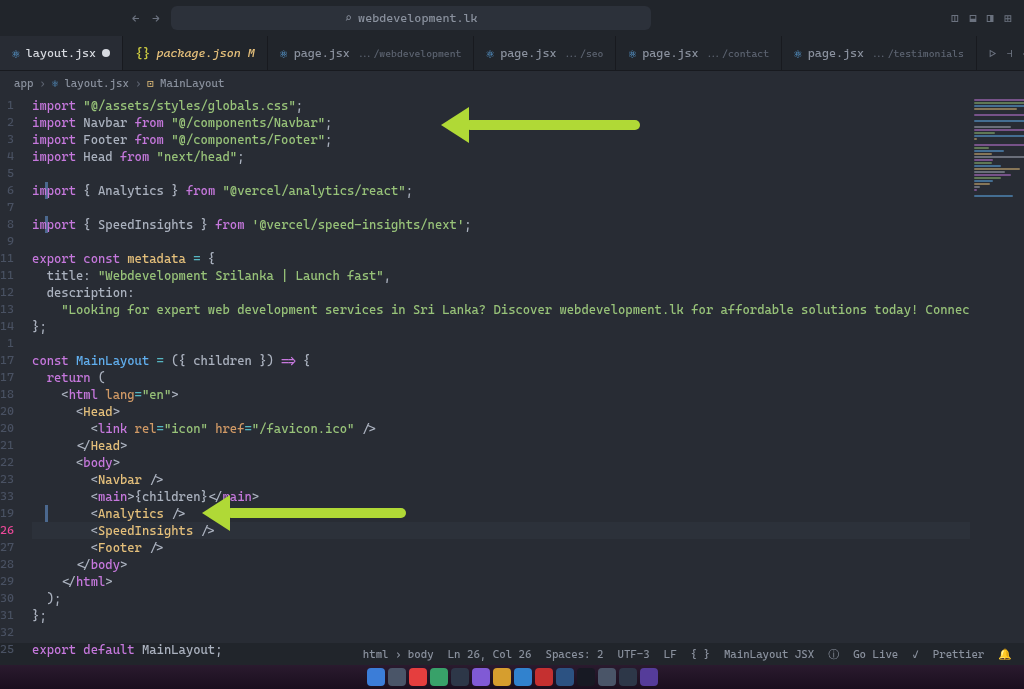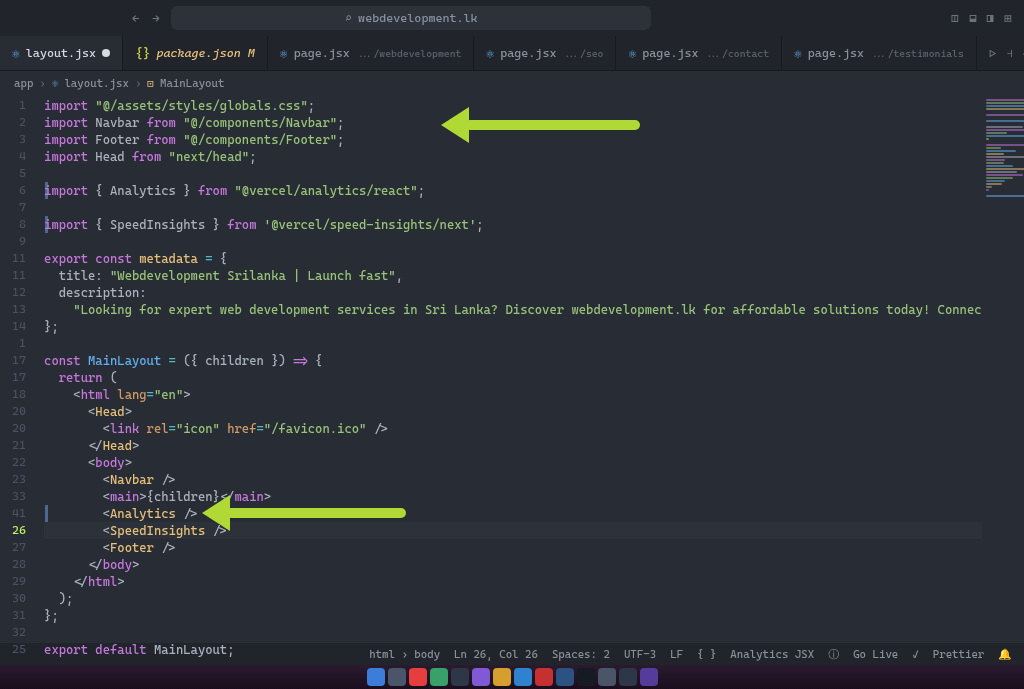--- a/index.html
+++ b/index.html
@@ -84,21 +84,21 @@
 .gutter {
   width: 50px;
   text-align: right;
   padding-right: 18px;
   color: #495162;
   font-size: 12px;
   line-height: 17px;
   padding-top: 2px;
   user-select: none;
 }
-.gutter .ln.active { color: #bef264; padding-left: 12px; }
+.gutter .ln.active { color: #ec4899; }
 .lightbulb {
   position: absolute;
   left: 64px;
   top: 427px;
   color: #e5c07b;
   font-size: 12px;
 }
 .code {
   flex: 1;
   font-size: 12.5px;
@@ -267,21 +267,21 @@
       <div class="ln">1</div>
       <div class="ln">17</div>
       <div class="ln">17</div>
       <div class="ln">18</div>
       <div class="ln">20</div>
       <div class="ln">20</div>
       <div class="ln">21</div>
       <div class="ln">22</div>
       <div class="ln">23</div>
       <div class="ln">33</div>
-      <div class="ln">41</div>
+      <div class="ln">19</div>
       <div class="ln active">26</div>
       <div class="ln">27</div>
       <div class="ln">28</div>
       <div class="ln">29</div>
       <div class="ln">30</div>
       <div class="ln">31</div>
       <div class="ln">32</div>
       <div class="ln">25</div>
     </div>
   <span class="lightbulb">💡</span>
@@ -332,21 +332,21 @@
   <div class="arrow-line" style="width:180px"></div>
 </div>
 
 <div class="statusbar">
   <span>html › body</span>
   <span>Ln 26, Col 26</span>
   <span>Spaces: 2</span>
   <span>UTF-3</span>
   <span>LF</span>
   <span>{ }</span>
-  <span>Analytics JSX</span>
+  <span>MainLayout JSX</span>
   <span>ⓘ</span>
   <span>Go Live</span>
   <span>✓</span>
   <span>Prettier</span>
   <span>🔔</span>
 </div>
 
 <div class="dock">
   <div class="dock-item" style="background:#3b7dd8"></div>
   <div class="dock-item" style="background:#4a5568"></div>

